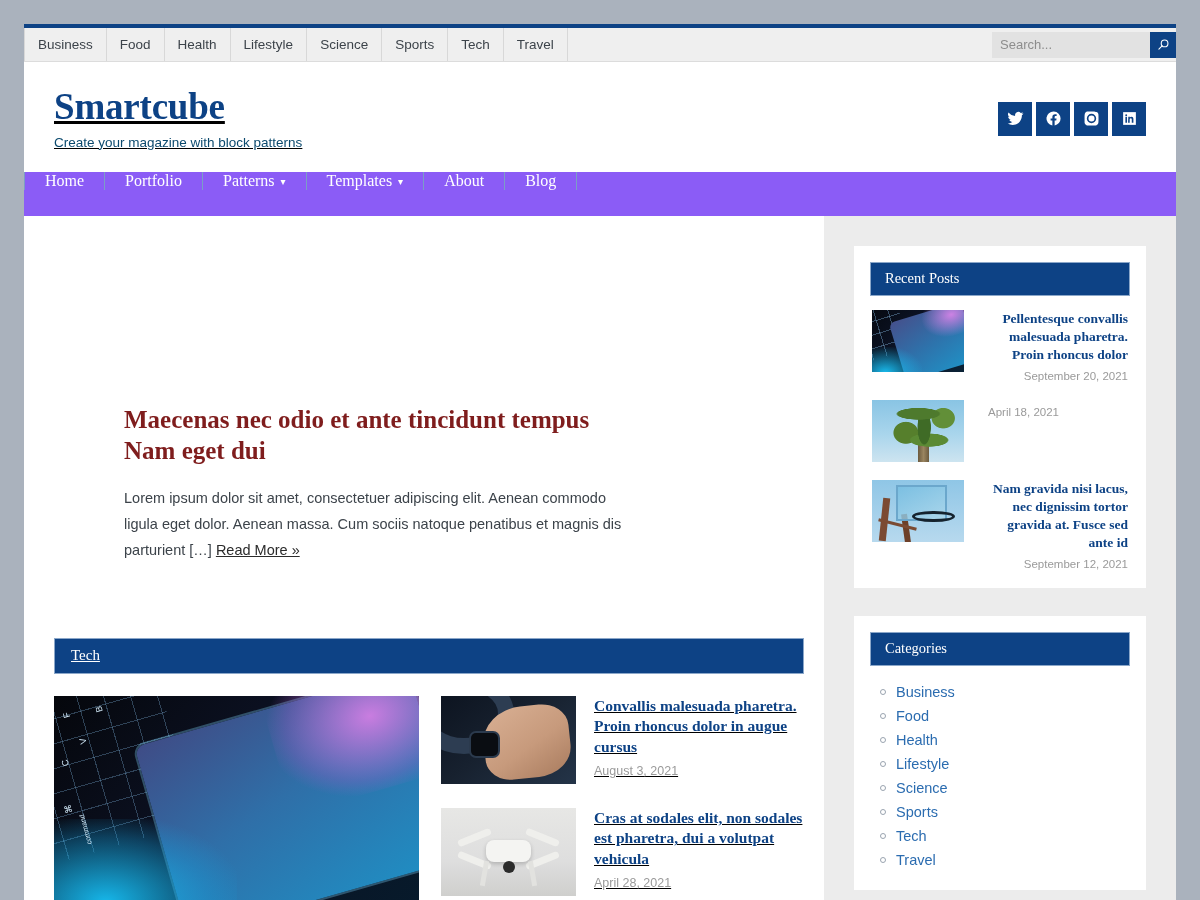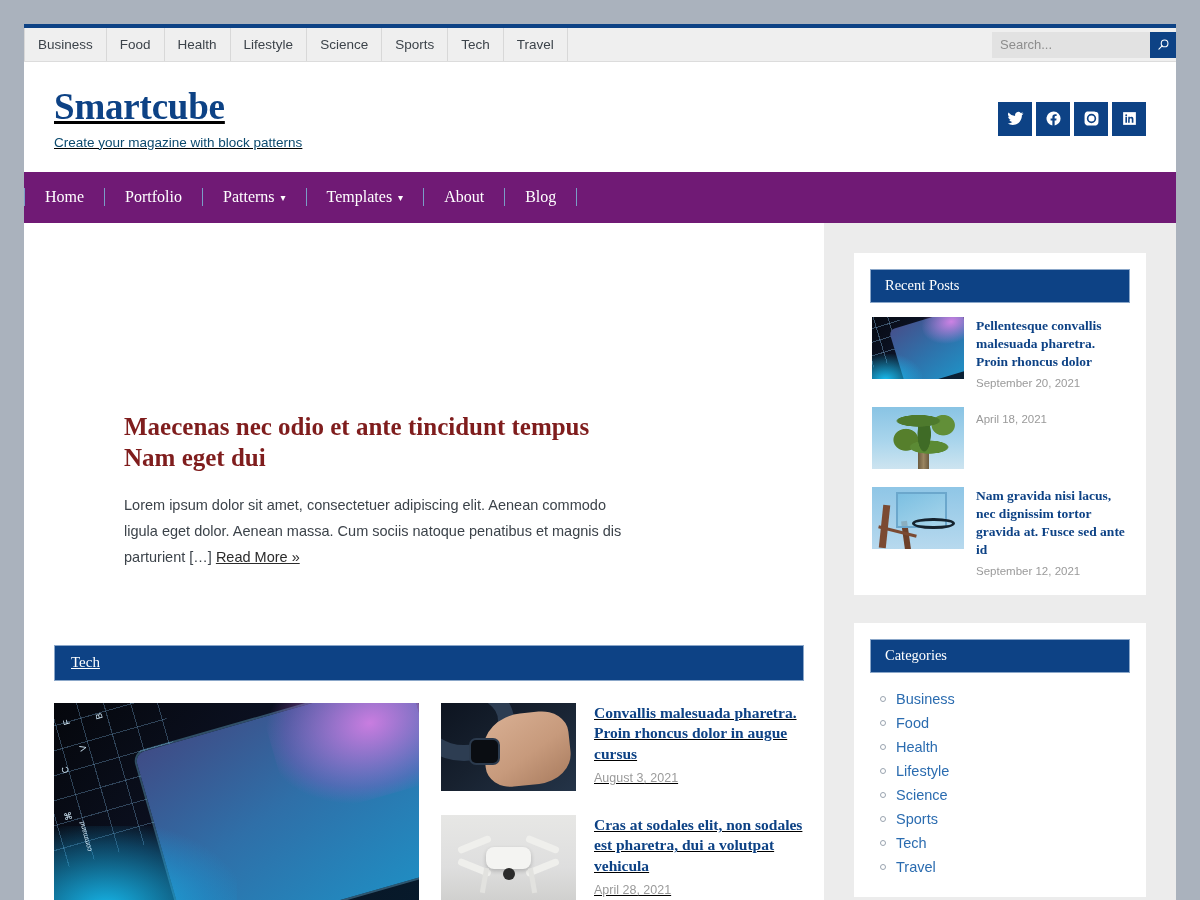--- a/index.html
+++ b/index.html
@@ -80,24 +80,24 @@
   .social-btn {
     width: 34px; height: 34px;
     background: #0d4285;
     display: flex; align-items: center; justify-content: center;
     cursor: pointer;
   }
   .social-btn svg { fill: #ffffff; }
 
   
   .mainnav {
-    background: #701a75;
-    height: 51px;
+    background: #8b5cf6;
+    height: 44px;
     display: flex;
-    align-items: center;
+    align-items: flex-start;
   }
   .nav-item {
     display: flex; align-items: center; gap: 6px;
     padding: 0 20px;
     color: #ffffff;
     font-family: "Liberation Serif", serif;
     font-size: 16px;
     border-right: 1px solid #7b9dc6;
     cursor: pointer;
     white-space: nowrap;
@@ -194,35 +194,36 @@
     margin-top: 7px;
     font-size: 12.5px;
     color: #9a9a9a;
   }
 
   
   .widget {
     background: #ffffff;
     padding: 16px;
     margin-bottom: 28px;
+    text-align: right;
   }
   .widget-head {
     background: #0d4285;
     border: 1px solid #8ba7c9;
     height: 34px;
     display: flex; align-items: center;
     padding: 0 14px;
   }
   .widget-title {
     color: #ffffff;
     font-family: "Liberation Serif", serif;
     font-size: 14.5px;
   }
   .widget-body { padding: 14px 2px 2px 2px; }
-  .post-item { display: flex; gap: 12px; margin-bottom: 18px; }
+  .post-item { display: flex; gap: 24px; margin-bottom: 18px; }
   .post-item:last-child { margin-bottom: 0; }
   .post-item .photo { width: 92px; height: 62px; flex: none; }
   .post-title {
     font-family: "Liberation Serif", serif;
     font-weight: bold;
     font-size: 13.5px;
     line-height: 1.33;
     color: #0d4285;
     cursor: pointer;
   }

